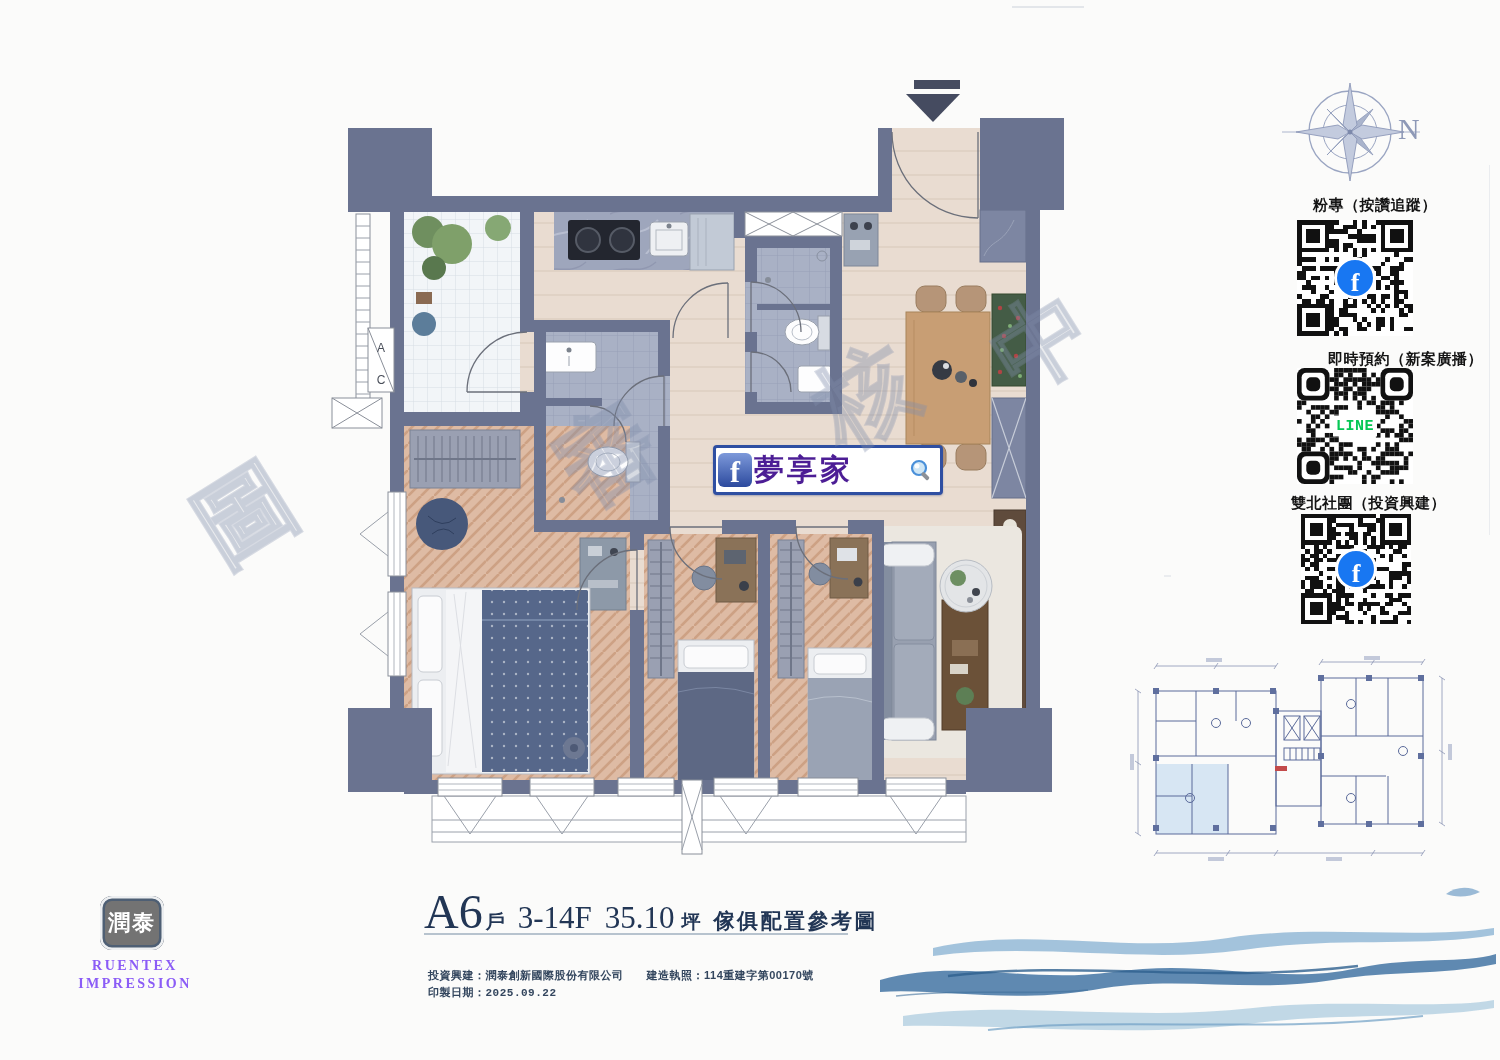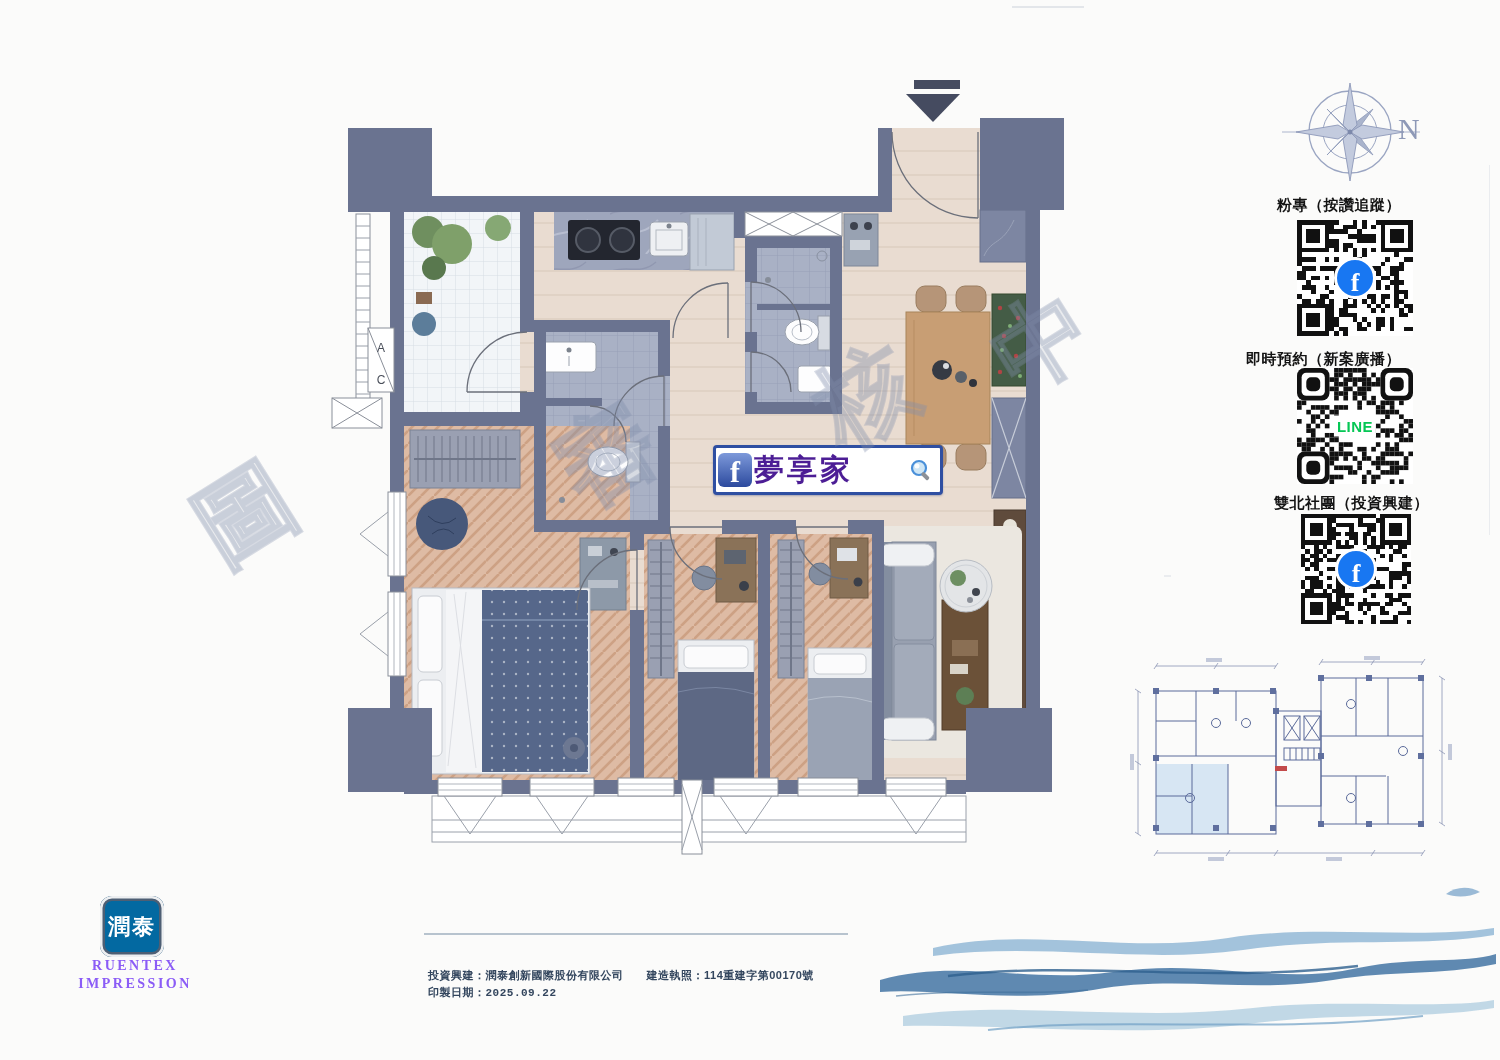--- a/index.html
+++ b/index.html
@@ -16,31 +16,31 @@
   #fb-banner{left:713px;top:445px;width:224px;height:44px;border:3px solid #2f4fa2;border-radius:4px;
       background:#fff;display:flex;align-items:center;box-shadow:0 1px 2px rgba(40,60,120,.35);}
   #fb-banner .fbadge{width:34px;height:34px;margin:2px;border-radius:6px;
       background:linear-gradient(#7d99da,#2c4a9e);display:flex;align-items:flex-end;justify-content:center;
       color:#fff;font-weight:700;font-size:30px;line-height:30px;font-family:"Liberation Serif",serif;}
   #fb-banner .btxt{flex:1;text-align:left;font-size:30px;font-weight:700;color:#4c1d95;letter-spacing:3px;}
   
   #north-n{left:1398px;top:112px;font-family:"Liberation Serif","DejaVu Serif",serif;
       font-size:30px;color:#8e99b7;}
   
-  .qr-label{position:absolute;font-size:15px;font-weight:700;color:#141414;text-align:left;letter-spacing:.5px;}
+  .qr-label{position:absolute;font-size:15px;font-weight:700;color:#141414;text-align:right;letter-spacing:.5px;}
   .qr-box{position:absolute;background:#fff;}
   .qr-box svg{display:block;}
   .qr-center{position:absolute;left:50%;top:50%;transform:translate(-50%,-50%);}
   .qr-center.fb{width:36px;height:36px;border-radius:50%;background:#1877f2;border:3px solid #fff;
       display:flex;align-items:flex-end;justify-content:center;color:#fff;font-weight:700;font-size:26px;
       line-height:26px;font-family:"Liberation Serif",serif;}
   .qr-center.line{background:#fff;padding:2px 3px;color:#06c755;font-weight:700;font-size:15px;
-      letter-spacing:.5px;font-family:Liberation Sans, sans-serif;}
+      letter-spacing:.5px;font-family:Liberation Mono, monospace;}
   
-  #logo-badge{left:100px;top:896px;width:64px;height:61px;background:#0369a1;border-radius:12px;
+  #logo-badge{left:100px;top:896px;width:64px;height:54px;background:#737373;border-radius:12px;
       box-shadow:inset 0 0 0 2.5px rgba(255,255,255,.9), inset 0 0 0 5px #4e5f74;
       display:flex;align-items:center;justify-content:center;color:#fff;font-size:22px;font-weight:700;
       font-family:"Liberation Serif",serif;letter-spacing:2px;}
   .logo-sub{position:absolute;width:130px;text-align:center;font-family:"Liberation Serif","DejaVu Serif",serif;
       color:#8b5cf6;font-size:14px;letter-spacing:2.5px;font-weight:600;}
   #logo-title{left:188px;top:898px;font-family:"Liberation Serif","DejaVu Serif",serif;font-size:56px;
       color:#36486a;letter-spacing:12px;font-weight:500;}
   #title-row{left:424px;top:884px;display:flex;align-items:baseline;gap:13px;color:#223655;white-space:nowrap;}
   #title-row .big{font-family:"Liberation Serif","DejaVu Serif",serif;font-size:48px;}
   #title-row .mid{font-family:"Liberation Serif","DejaVu Serif",serif;font-size:31px;}
@@ -635,21 +635,21 @@
           <rect x="0" y="18" width="7" height="7"></rect>
           <rect x="1" y="19" width="5" height="5" fill="#fff"></rect>
           <rect x="2" y="20" width="3" height="3"></rect>
         </svg>
       </div>
     <div class="qr-center fb">
         <span>f</span>
       </div>
   </div>
 
-  <div class="qr-label" style="left:1246px;top:350px;width:176px;">即時預約（新案廣播）</div>
+  <div class="qr-label" style="left:1307px;top:350px;width:176px;">即時預約（新案廣播）</div>
   <div class="qr-box" style="left:1297px;top:368px;width:116px;height:116px;">
     <div class="qr-pattern" style="width:116px;height:116px;">
         <svg width="100%" height="100%" viewBox="0 0 25 25" fill="#111">
           <rect x="8" y="0" width="1" height="1"></rect>
           <rect x="9" y="0" width="1" height="1"></rect>
           <rect x="10" y="0" width="1" height="1"></rect>
           <rect x="11" y="0" width="1" height="1"></rect>
           <rect x="12" y="0" width="1" height="1"></rect>
           <rect x="13" y="0" width="1" height="1"></rect>
           <rect x="14" y="0" width="1" height="1"></rect>
@@ -1159,20 +1159,28 @@
       <rect x="192" y="97" width="6" height="6"></rect>
     </g>
   </svg>
 
   <div class="abs" id="logo-badge">
     <span>潤泰</span>
   </div>
   <div class="logo-sub" style="left:70px;top:958px;">RUENTEX</div>
   <div class="logo-sub" style="left:70px;top:976px;">IMPRESSION</div>
 
+  <div class="abs" id="title-row">
+    <span class="big">A6</span>
+    <span class="sm" style="margin-left:-10px;">戶</span>
+    <span class="mid">3-14F</span>
+    <span class="mid">35.10</span>
+    <span class="sm" style="margin-left:-6px;">坪</span>
+    <span class="cap">傢俱配置參考圖</span>
+  </div>
   <div class="abs" id="title-underline"></div>
 
   <div class="footer-line" style="top:968px;">投資興建：潤泰創新國際股份有限公司　　建造執照：114重建字第00170號</div>
   <div class="footer-line" style="top:985px;font-family:Liberation Mono, monospace;">印製日期：2025.09.22</div>
 
   <svg class="abs" style="left:878px;top:884px;" width="622" height="176" viewBox="0 0 622 176">
     <path d="M568,10 c10,-8 24,-8 34,-2 c-12,6 -26,5 -34,2 Z" fill="#8fb3d1" opacity=".9"></path>
     <path d="M55,64 C150,42 250,70 350,54 C440,40 540,56 616,44 L616,51 C540,64 460,52 365,66 C265,80 160,58 55,72 Z" fill="#93b9d6" opacity=".85"></path>
     <path d="M2,96 C80,74 150,100 235,88 C330,74 400,102 480,84 C540,72 585,80 618,70 L618,80 C560,92 515,86 455,96 C370,110 300,90 215,106 C130,120 60,104 2,108 Z" fill="#4e7ca8" opacity=".9"></path>
     <path d="M25,132 C140,116 255,138 375,124 C465,114 560,126 616,116 L616,124 C545,136 460,128 370,140 C255,154 130,140 25,142 Z" fill="#b3cfe1" opacity=".8"></path>

